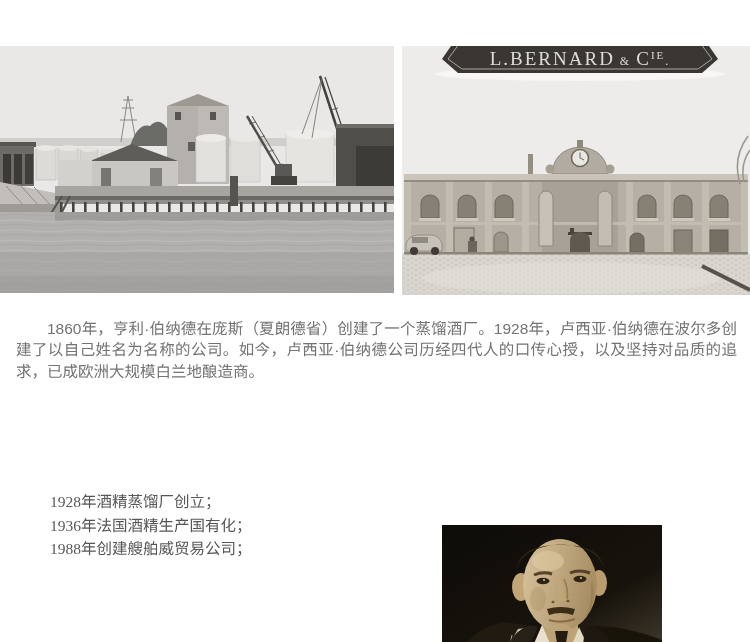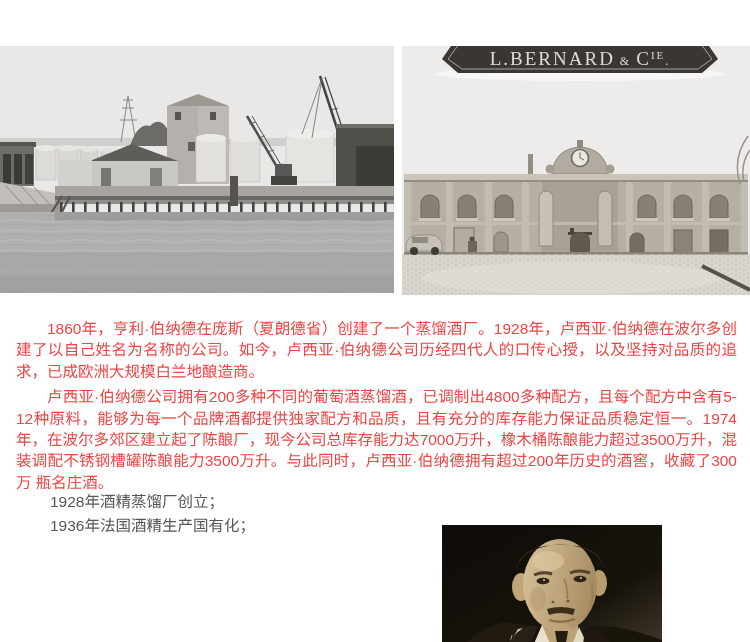--- a/index.html
+++ b/index.html
@@ -7,26 +7,26 @@
     position:relative;width:750px;height:642px;overflow:hidden;background:#ffffff;
     font-family:"Liberation Sans","DejaVu Sans",sans-serif;
     margin-top:46px;
   }
   .photo{position:absolute;overflow:hidden;background:#e9e8e6;}
   .photo svg{display:block;}
   .photo-dock{left:0;top:0;width:394px;height:247px;}
   .photo-facade{left:402px;top:0;width:348px;height:249px;}
   .article{
     position:absolute;left:16px;top:272px;width:721px;
-    color:#ef4444;font-size:15.5px;line-height:21.4px;text-align:justify;
+    color:#737373;font-size:15.5px;line-height:21.4px;text-align:justify;
   }
   .article p{margin:0 0 4px 0;text-indent:2em;}
   .timeline{
     position:absolute;left:50px;top:444px;margin:0;padding:0;list-style:none;
-    color:#575757;font-size:15.5px;line-height:23.6px;
+    color:#575757;font-size:15.5px;line-height:23.6px;font-family:Liberation Serif, serif;
   }
   .portrait{position:absolute;left:442px;top:479px;width:220px;height:128px;overflow:hidden;}
   .divider-strip{
     position:absolute;left:0;bottom:0;width:750px;height:5px;
     background:linear-gradient(90deg,#d0bd97 0%,#e9dfc4 18%,#f1e9d3 50%,#e6dabc 82%,#d2bf99 100%);
   }
 </style>
 </head>
 <body>
 
@@ -265,26 +265,26 @@
       </g>
       <g>
         <line x1="300" y1="220" x2="348" y2="244" stroke="#57524a" stroke-width="4"></line>
         <path d="M346,90 Q330,112 338,138 M348,104 Q338,118 342,136" stroke="#9a948a" stroke-width="1.5" fill="none"></path>
       </g>
     </svg>
   </div>
 
   <div class="article">
     <p>1860年，亨利·伯纳德在庞斯（夏朗德省）创建了一个蒸馏酒厂。1928年，卢西亚·伯纳德在波尔多创建了以自己姓名为名称的公司。如今，卢西亚·伯纳德公司历经四代人的口传心授，以及坚持对品质的追求，已成欧洲大规模白兰地酿造商。</p>
-    <p>卢西亚·伯纳德公司拥有200多种不同的葡萄酒蒸馏酒，已调制出4800多种配方，且每个配方中含有5-12种原料，能够为每一个品牌酒都提供独家配方和品质，且有充分的库存能力保证品质稳定恒一。1974年，在波尔多郊区建立起了陈酿厂，现今公司总库存能力达7000万升，橡木桶陈酿能力超过3500万升，混装调配不锈钢槽罐陈酿能力3500万升。与此同时，卢西亚·伯纳德拥有超过200年历史的酒窖，收藏了300万 瓶名庄酒。</p>
   </div>
 
   <ul class="timeline">
     <li>1928年酒精蒸馏厂创立；</li>
     <li>1936年法国酒精生产国有化；</li>
+    <li>1988年创建艘舶威贸易公司；</li>
   </ul>
 
   <div class="portrait">
     <svg width="220" height="128" viewBox="0 0 220 128" xmlns="http://www.w3.org/2000/svg">
       <defs>
         <linearGradient id="p-bg" x1="0" y1="0" x2="1" y2="1">
           <stop offset="0" stop-color="#0e0c09"></stop>
           <stop offset="0.65" stop-color="#17130c"></stop>
           <stop offset="1" stop-color="#423a2c"></stop>
         </linearGradient>

